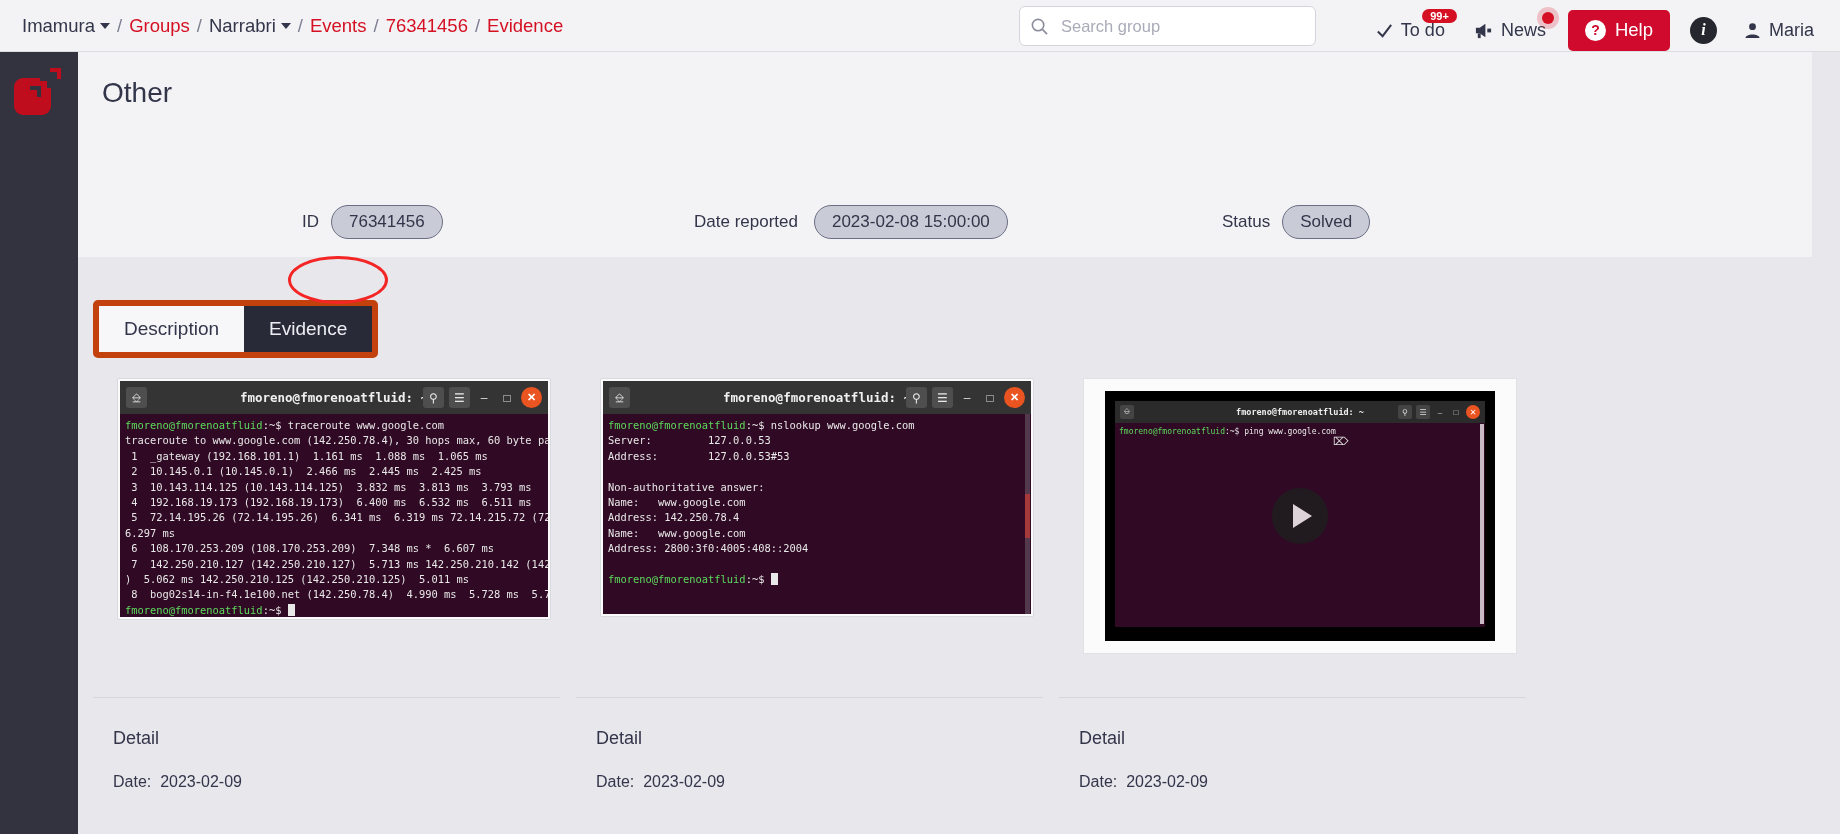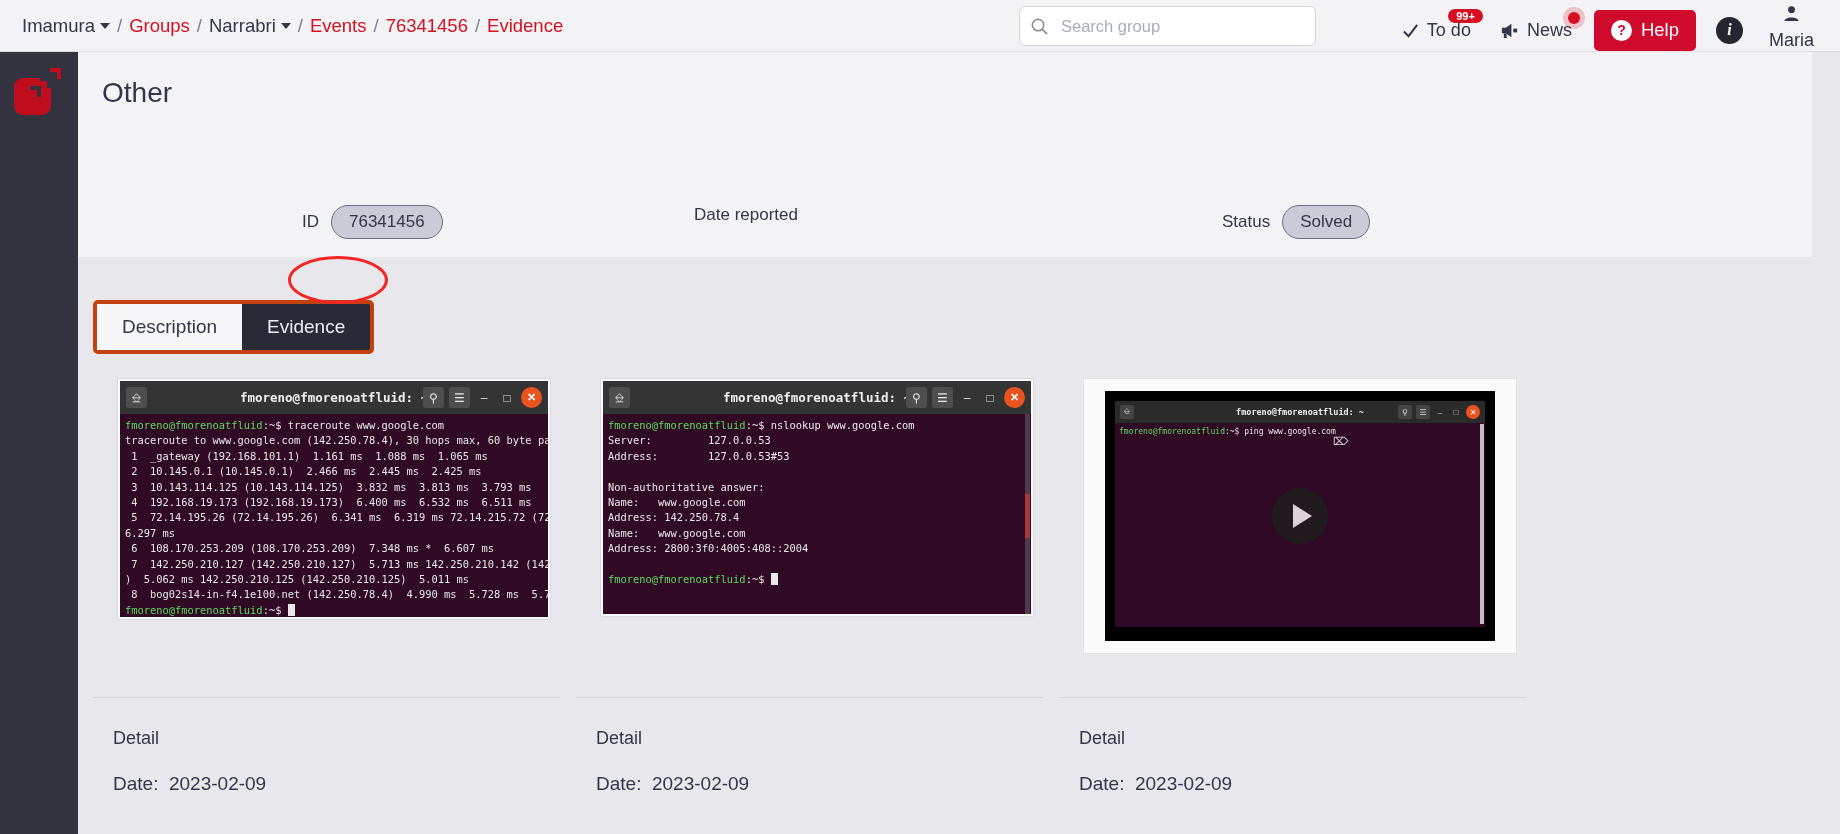--- a/index.html
+++ b/index.html
@@ -78,21 +78,21 @@
     display: flex; align-items: center; justify-content: center;
   }
   .info-circle {
     width: 27px; height: 27px; border-radius: 50%;
     background: #26262e; color: #fff;
     font-size: 16px; font-weight: bold; font-style: italic;
     display: flex; align-items: center; justify-content: center;
     font-family: "Liberation Serif", serif;
     margin: 0 12px;
   }
-  .user-item { padding-right: 26px; flex-direction: column; }
+  .user-item { padding-right: 26px; }
 
   
   .sidebar {
     position: absolute; left: 0; top: 52px;
     width: 78px; height: 782px;
     background: #32333f;
   }
   .logo {
     position: relative; width: 47px; height: 47px;
     margin: 16px auto 0; margin-left: 14px;
@@ -135,21 +135,21 @@
     font-size: 17px; color: #33354a; white-space: nowrap;
   }
   .meta-id { left: 224px; }
   .meta-date { left: 616px; gap: 16px; }
   .meta-status { left: 1144px; }
 
   
   .tabs {
     position: absolute; left: 15px; top: 248px;
     display: flex; background: #f7f7f9;
-    border: 4px solid #c2410c; border-radius: 5px; overflow: hidden; justify-content: flex-end;
+    border: 6px solid #c2410c; border-radius: 5px; overflow: hidden; justify-content: flex-end;
   }
   .tab {
     padding: 12px 25px; font-size: 19px; color: #33354a;
     background: #f7f7f9; cursor: pointer; white-space: nowrap;
   }
   .tab.active { background: #282a37; color: #eceef3; }
 
   
   .annot {
     position: absolute; left: 210px; top: 204px;
@@ -297,21 +297,21 @@
   .details {
     position: absolute; left: 15px; top: 645px;
     width: 1734px; display: flex;
   }
   .dcol { width: 483px; padding: 0 20px; position: relative; }
   .dcol::before {
     content: ""; position: absolute; left: 0; right: 16px; top: 0;
     border-top: 1px solid #d6d6de;
   }
   .dlabel { font-size: 18px; color: #33354a; margin-top: 31px; }
-  .ddate { font-size: 19px; color: #33354a; margin-top: 24px; }
+  .ddate { font-size: 16px; color: #33354a; margin-top: 24px; }
 </style>
 </head>
 <body>
 
 <div class="topbar">
 
   <div class="crumbs">
     <span class="crumb-grp">
       <span class="crumb">Imamura</span>
       <i class="caret"></i>
@@ -393,20 +393,21 @@
   <div class="header-card">
     <h1 class="page-title">Other</h1>
 
     <div class="meta-row">
       <div class="meta meta-id">
         <span>ID</span>
         <span class="pill">76341456</span>
       </div>
       <div class="meta meta-date">
         <span>Date reported</span>
+        <span class="pill">2023-02-08 15:00:00</span>
       </div>
       <div class="meta meta-status">
         <span>Status</span>
         <span class="pill">Solved</span>
       </div>
     </div>
   </div>
 
   <div class="tabs">
     <div class="tab">Description</div>

